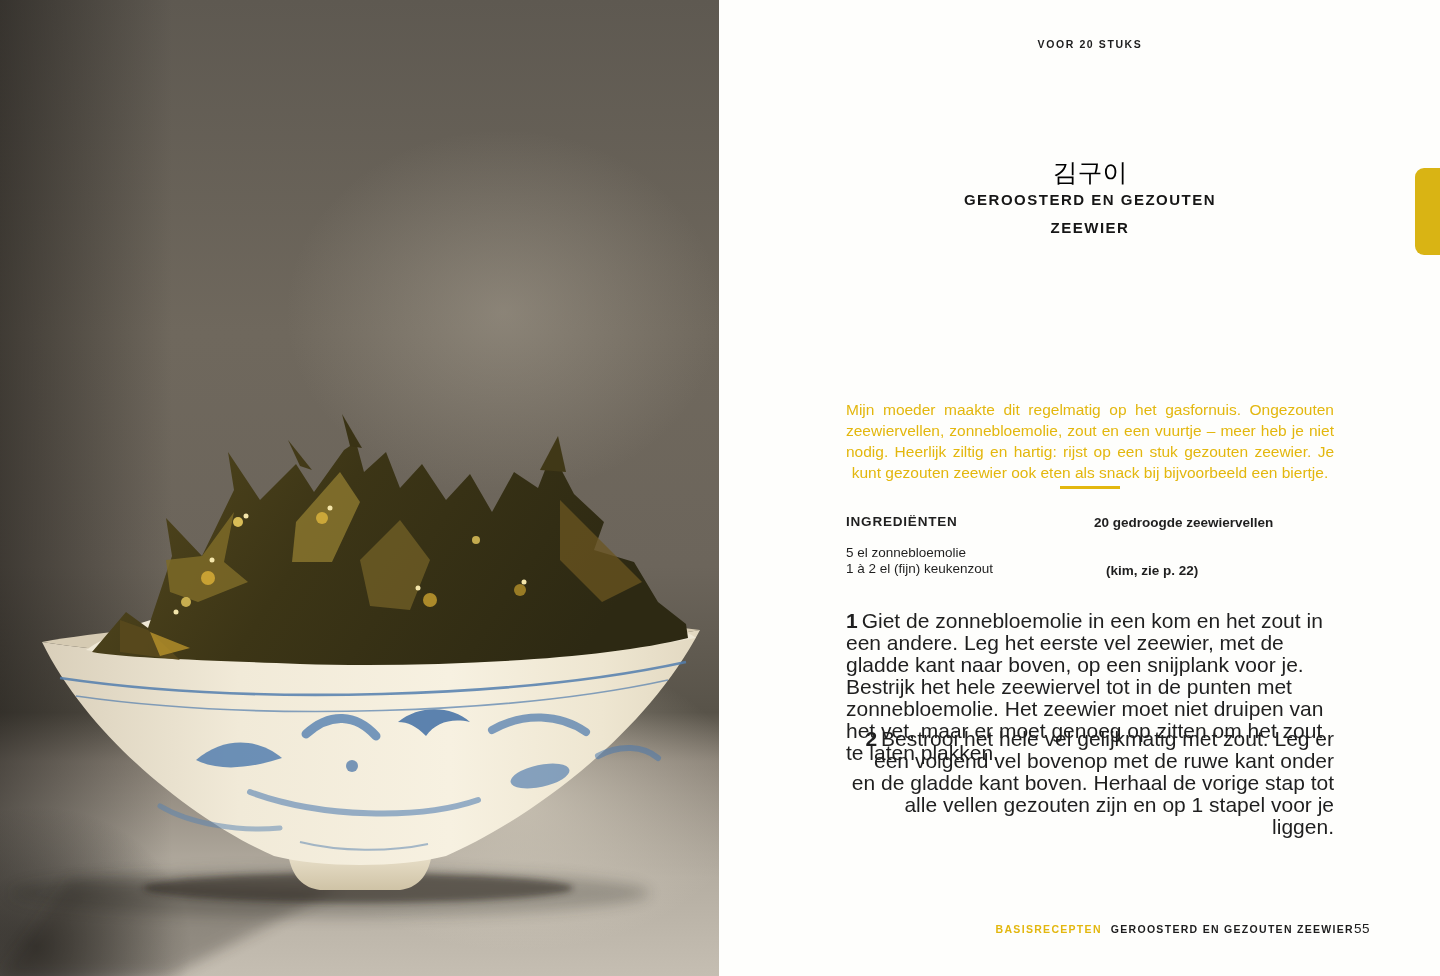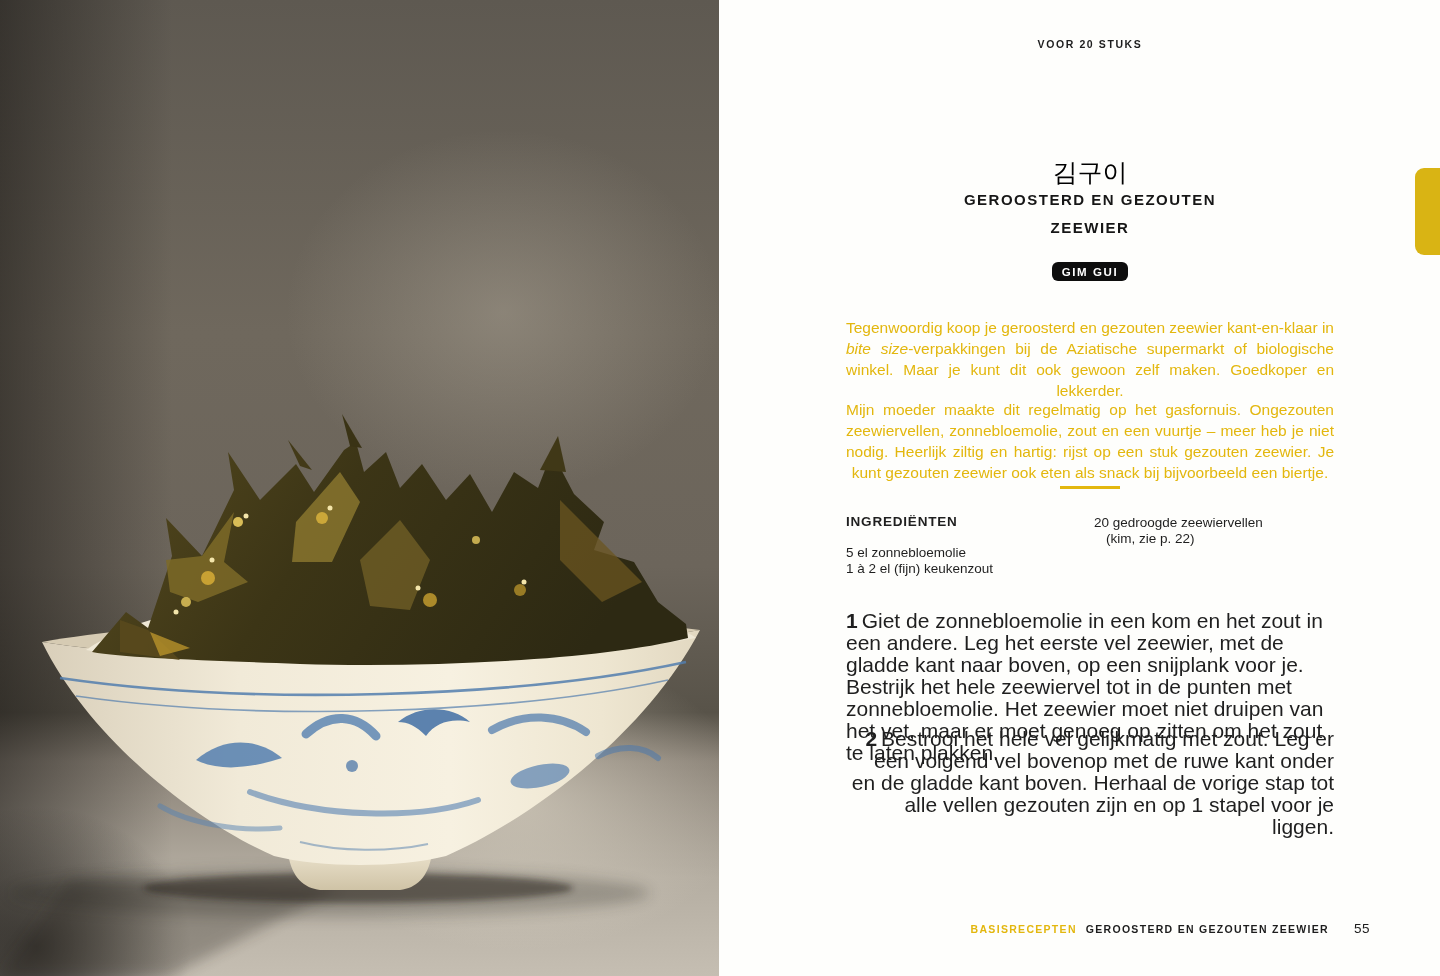--- a/index.html
+++ b/index.html
@@ -29,31 +29,31 @@
   .badge{display:inline-block;background:#0d0d0d;color:#fff;font-size:11.5px;font-weight:bold;
          letter-spacing:1.6px;padding:4px 10px 3px;border-radius:6px;}
   .intro{font-size:15.5px;line-height:21px;color:#e3b70e;text-align:justify;text-align-last:center;}
   .intro i{font-style:italic;}
   .intro1{top:301px;}
   .intro2{top:383px;}
   .divider{top:486px;left:214px;width:60px;height:3px;background:#e3b70e;}
   .ingredients{top:514px;display:flex;font-size:13.5px;line-height:16px;}
   .ing-left{width:248px;flex:none;}
   .ing-head{font-weight:bold;letter-spacing:0.8px;margin-bottom:15px;}
-  .ing-right{padding-top:1px;}
-  .ing-right .cont{padding-left:12px;}
+  .ing-right{padding-top:1px;font-weight:bold;}
+  .ing-right .cont{padding-left:12px;margin-top:32px;}
   .step{font-size:21px;line-height:22px;text-align:left;}
   .step b{margin-right:4px;}
   .step1{top:589px;}
   .step2{top:707px;text-align:right;}
   .note{top:853px;font-size:15px;font-style:italic;color:#e3b70e;}
   .footer{position:absolute;right:70px;top:921px;display:flex;align-items:baseline;white-space:nowrap;}
   .footer .sec{color:#e3b70e;font-size:10.5px;font-weight:bold;letter-spacing:1.3px;}
   .footer .rec{color:#1d1d1d;font-size:10.5px;font-weight:bold;letter-spacing:1.3px;margin-left:9px;}
-  .footer .num{color:#1d1d1d;font-size:13.5px;margin-left:25px;letter-spacing:0.5px;}
+  .footer .num{color:#1d1d1d;font-size:13.5px;letter-spacing:0.5px;}
   .tab{position:absolute;right:0;top:168px;width:25px;height:87px;background:#d9b414;border-radius:9px 0 0 9px;}
 </style>
 </head>
 <body>
 
 <div class="spread">
 
   <div class="photo">
     <svg width="719" height="976" viewBox="0 0 719 976">
       <defs>
@@ -163,25 +163,21 @@
 
       <div class="abs yield">VOOR 20 STUKS</div>
 
       <div class="abs korean">김구이</div>
 
       <div class="abs title">
         <div>GEROOSTERD EN GEZOUTEN</div>
         <div>ZEEWIER</div>
       </div>
 
-      <div class="abs badge-row">
-        <span class="badge">GIM GUI</span>
-      </div>
-
-      <p class="abs intro intro1"><span>Tegenwoordig koop je geroosterd en gezouten zeewier kant-en-klaar in </span><i>bite size</i><span>-verpakkingen bij de Aziatische supermarkt of biologische winkel. Maar je kunt dit ook gewoon zelf maken. Goedkoper en lekkerder.</span></p>
+
 
       <p class="abs intro intro2">Mijn moeder maakte dit regelmatig op het gasfornuis. Ongezouten zeewiervellen, zonnebloemolie, zout en een vuurtje – meer heb je niet nodig. Heerlijk ziltig en hartig: rijst op een stuk gezouten zeewier. Je kunt gezouten zeewier ook eten als snack bij bijvoorbeeld een biertje.</p>
 
       <div class="divider abs" style="left:214px;"></div>
 
       <div class="abs ingredients">
         <div class="ing-left">
           <div class="ing-head">INGREDIËNTEN</div>
           <div>5 el zonnebloemolie</div>
           <div>1 à 2 el (fijn) keukenzout</div>

